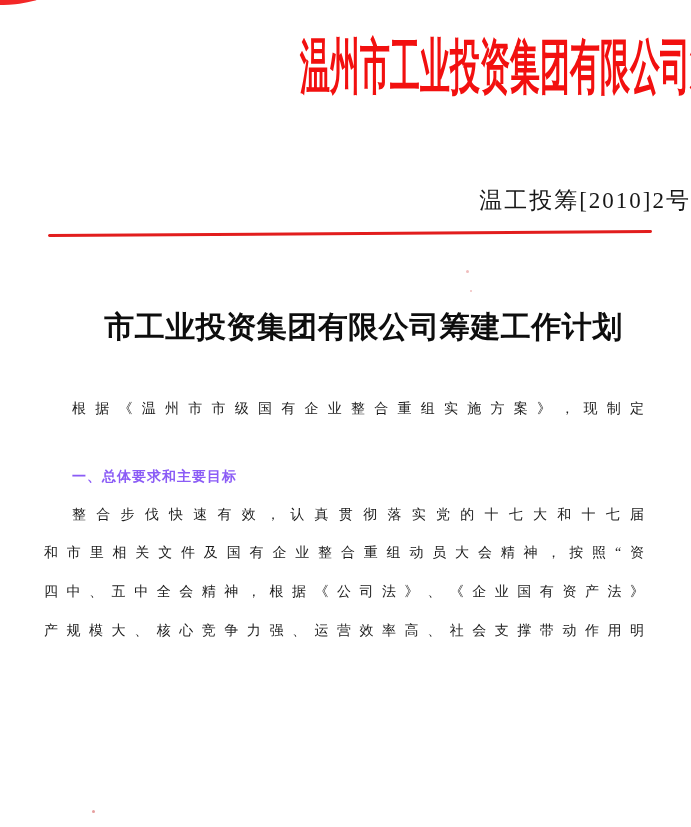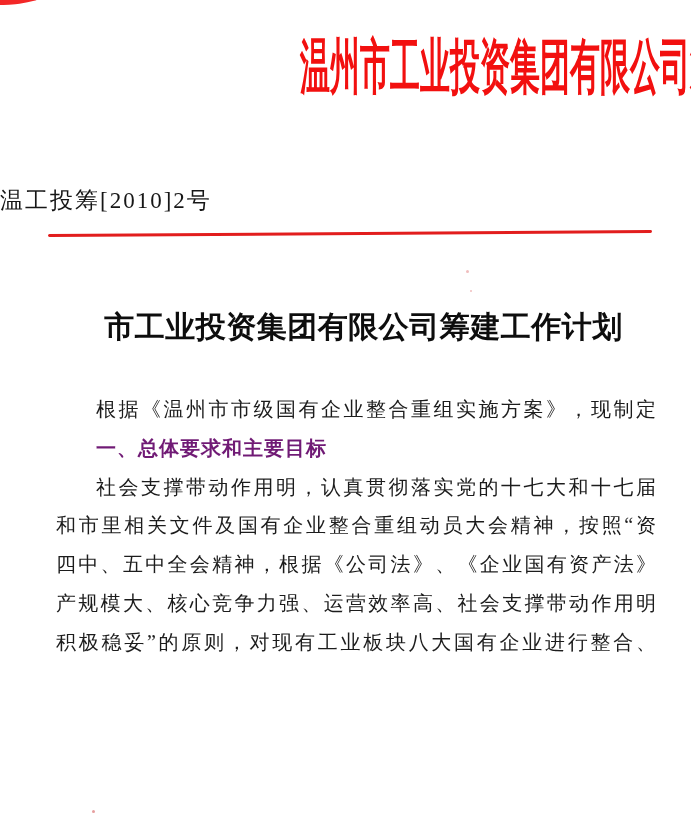--- a/index.html
+++ b/index.html
@@ -43,21 +43,21 @@
     transform: scaleX(0.5);
     transform-origin: center;
     letter-spacing: 0;
     font-family: "Liberation Serif", "DejaVu Serif", serif;
   }
 
   .doc-number {
     position: absolute;
     top: 185px; left: 0;
     width: 100%;
-    text-align: left;
+    text-align: right;
     font-size: 23px;
     letter-spacing: 2px;
     color: #161616;
   }
 
   .red-rule {
     position: absolute;
     top: 232px; left: 48px;
     width: 604px; height: 3px;
     background: var(--rule-red, #e21d1d);
@@ -73,38 +73,39 @@
     transform: translateX(18px);
     font-size: 30px;
     font-weight: 700;
     color: #0d0d0d;
     letter-spacing: 0.5px;
     white-space: nowrap;
   }
 
   .body-text {
     position: absolute;
-    left: 56px; top: 390px;
+    left: 44px; top: 390px;
     width: 600px;
-    font-size: 20px;
+    font-size: 14px;
     line-height: 38.8px;
     color: #1c1c1c;
   }
   .line { height: 38.8px; overflow: hidden; }
   .fill {
     text-align: justify;
     text-align-last: justify;
     text-justify: inter-character;
   }
   .indent { text-indent: 2em; }
   .heading {
     font-family: "Liberation Sans", "DejaVu Sans", sans-serif;
     font-weight: 700;
-    color: #701a75;
+    color: #8b5cf6;
     letter-spacing: 1px;
+    margin-top: 28px;
   }
 
   .speck {
     position: absolute;
     width: 3px; height: 3px;
     border-radius: 50%;
     background: #e89a9a;
     opacity: 0.65;
   }
   .speck-1 { left: 466px; top: 270px; }
@@ -124,24 +125,23 @@
 
   <div class="doc-number">温工投筹[2010]2号</div>
 
   <div class="red-rule"></div>
 
   <div class="doc-title">市工业投资集团有限公司筹建工作计划</div>
 
   <div class="body-text">
     <div class="line indent fill">根据《温州市市级国有企业整合重组实施方案》，现制定</div>
     <div class="line indent heading">一、总体要求和主要目标</div>
-    <div class="line indent fill">社会支撑带动作用明，认真贯彻落实党的十七大和十七届</div>
+    <div class="line indent fill">整合步伐快速有效，认真贯彻落实党的十七大和十七届</div>
     <div class="line fill">和市里相关文件及国有企业整合重组动员大会精神，按照“资</div>
     <div class="line fill">四中、五中全会精神，根据《公司法》、《企业国有资产法》</div>
     <div class="line fill">产规模大、核心竞争力强、运营效率高、社会支撑带动作用明</div>
-    <div class="line fill">积极稳妥”的原则，对现有工业板块八大国有企业进行整合、</div>
   </div>
 
   <div class="speck speck-1"></div>
   <div class="speck speck-2"></div>
   <div class="speck speck-3"></div>
 
 </div>
 
 </body></html>

